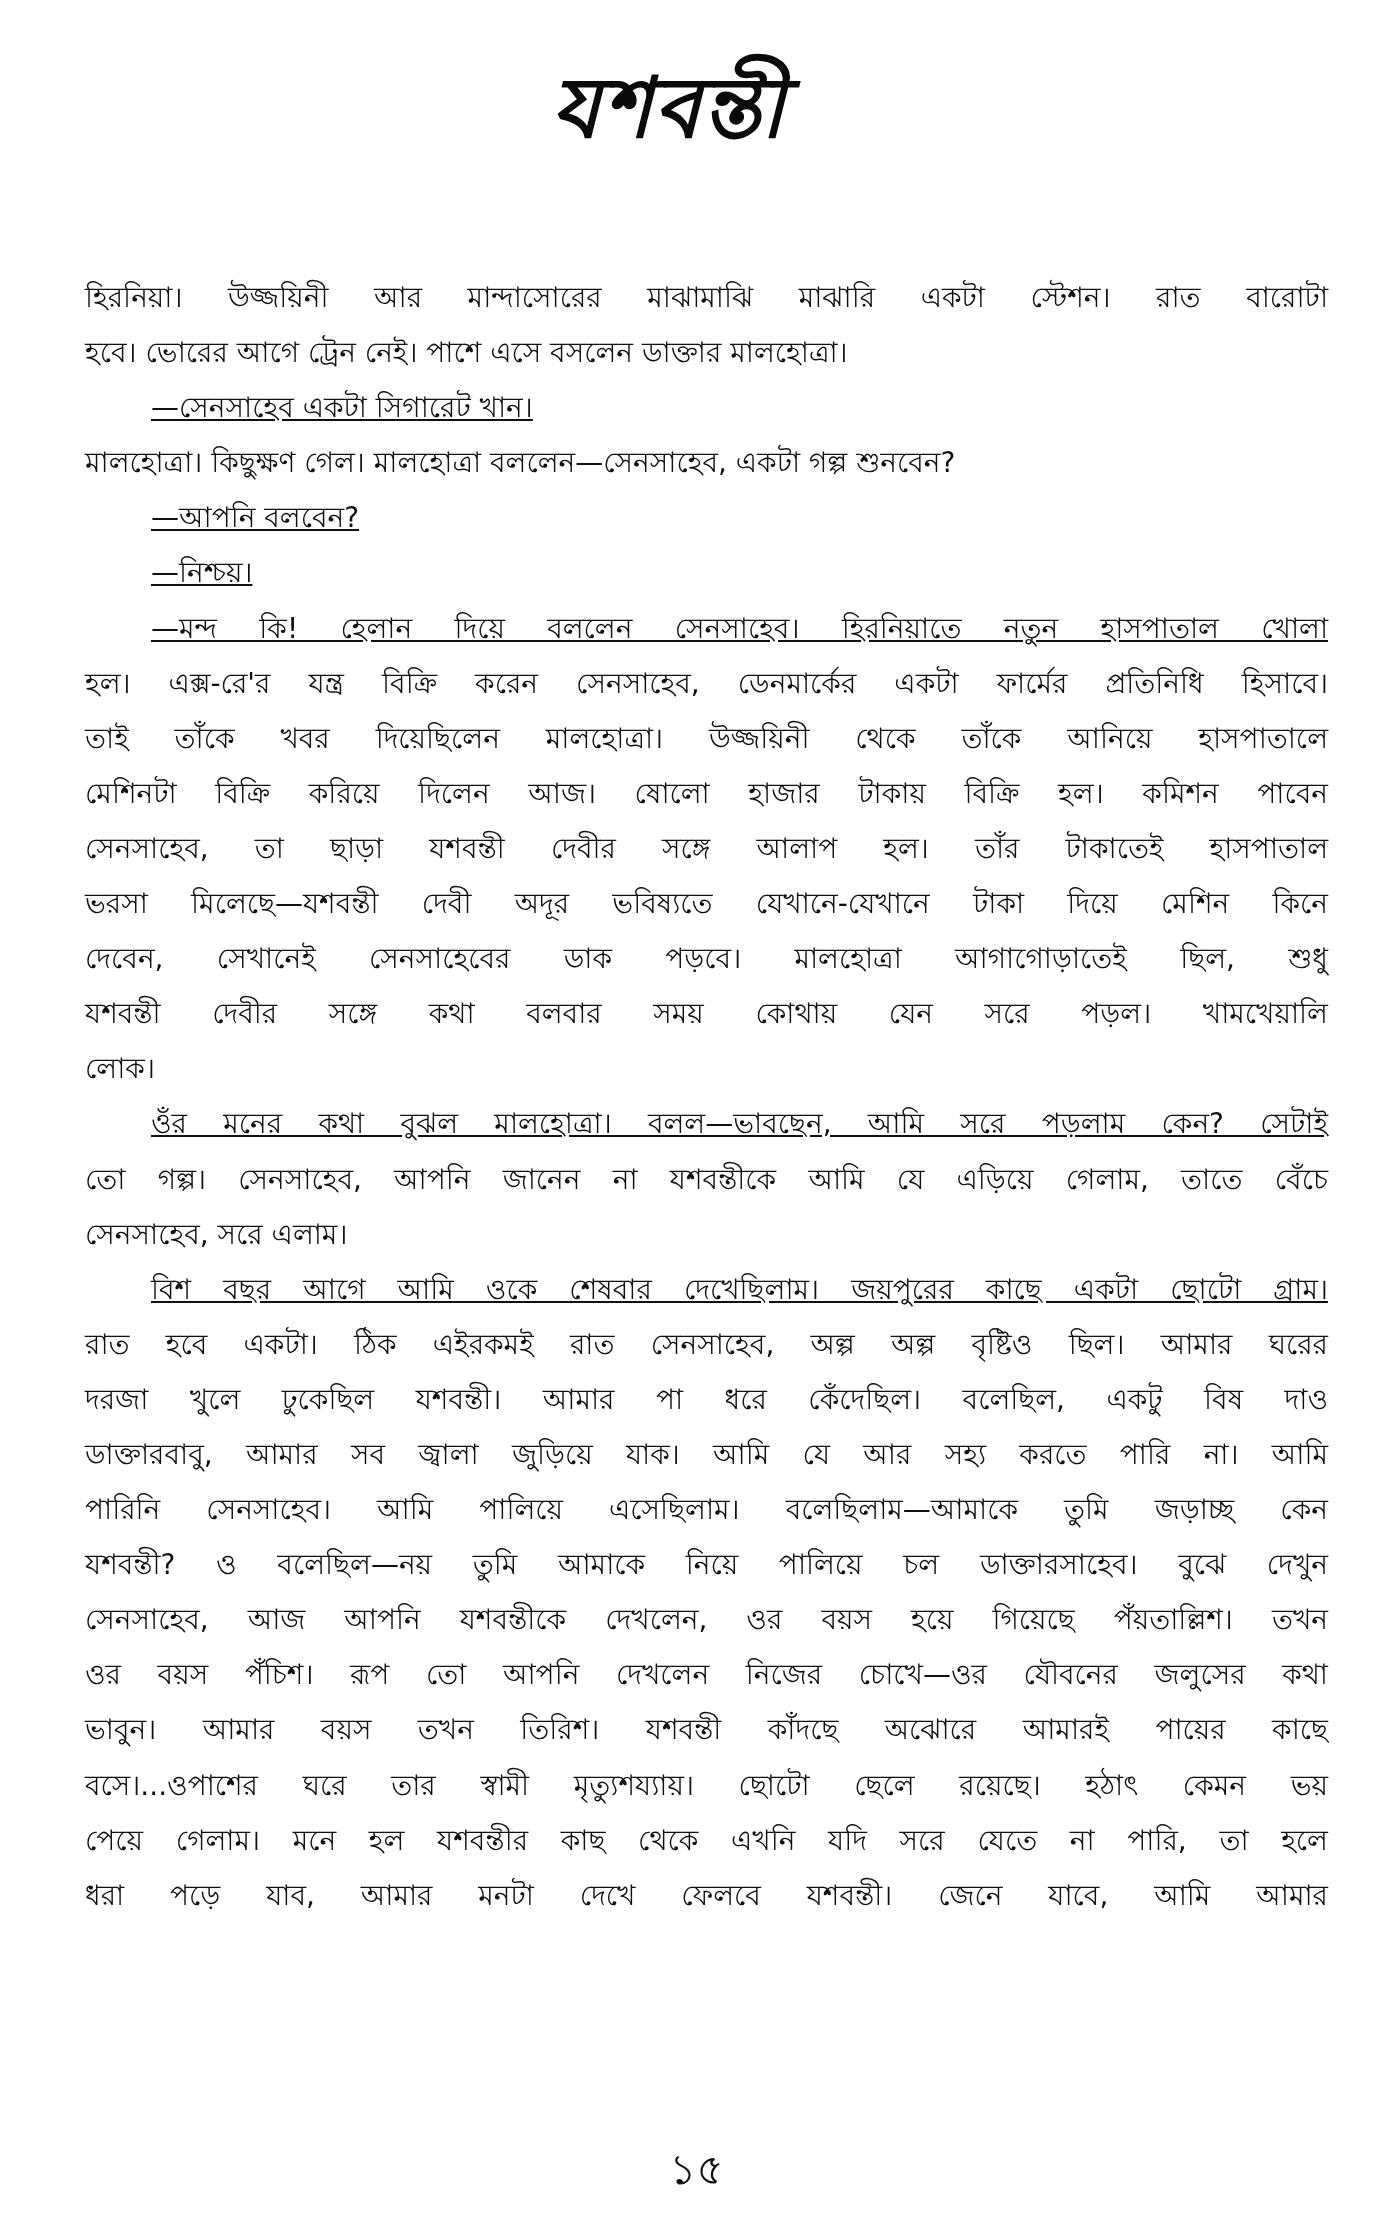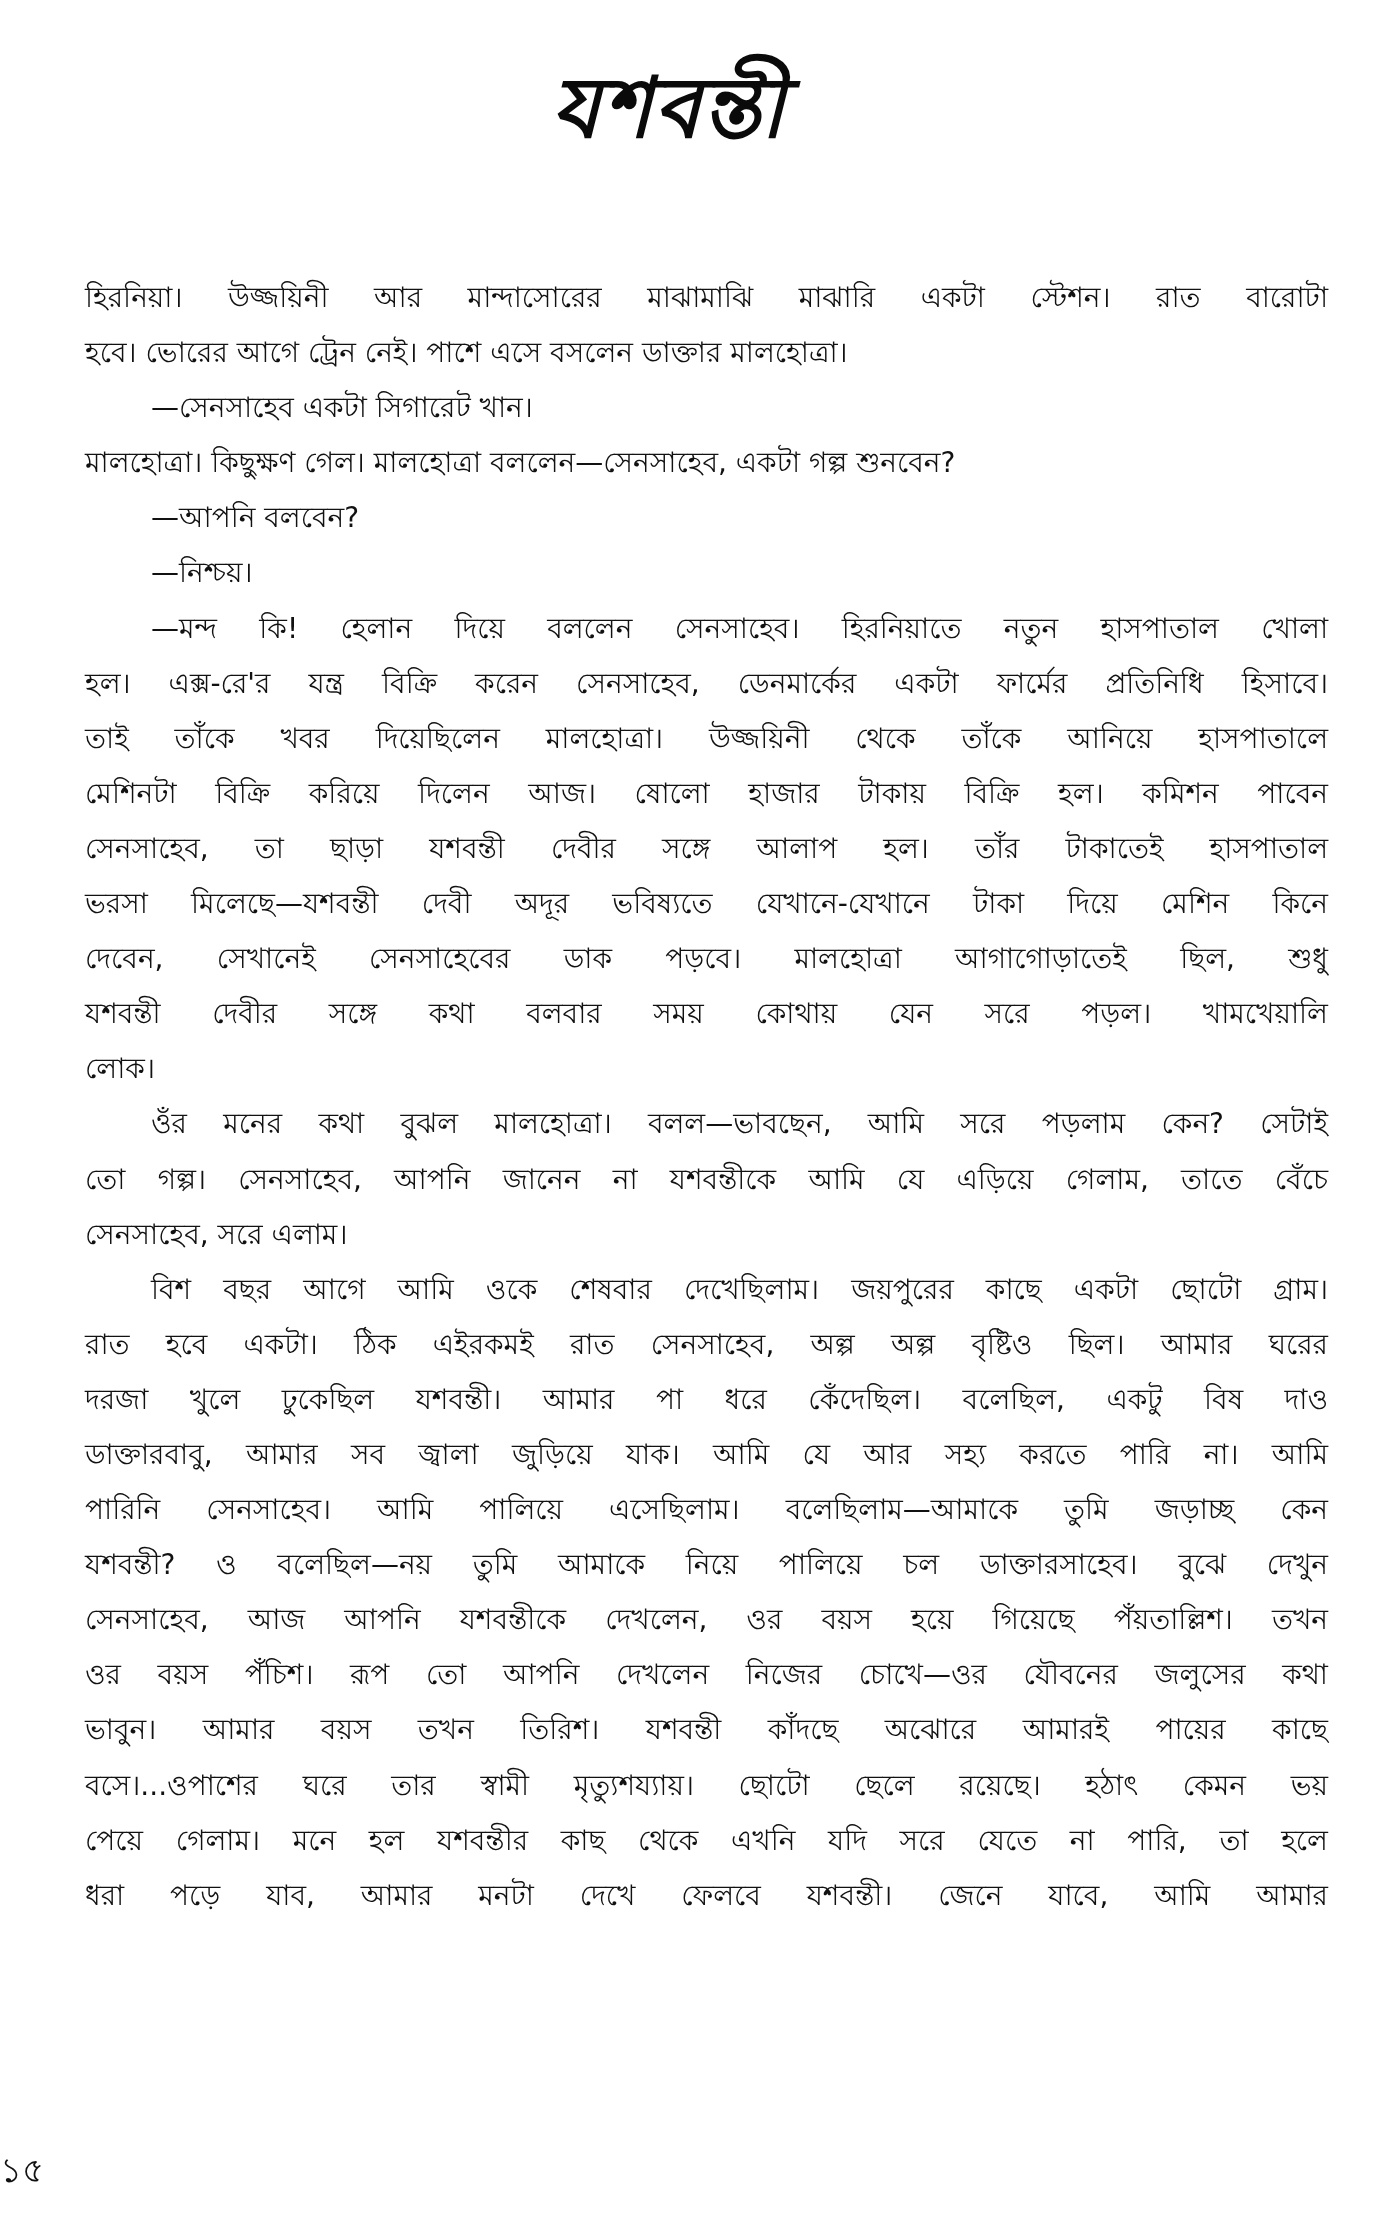--- a/index.html
+++ b/index.html
@@ -47,28 +47,29 @@
     white-space: nowrap;
     text-align: justify;
     text-align-last: justify;
     overflow: visible;
   }
   .line.last {
     text-align-last: left;
   }
   .line.indent {
     padding-left: 66px;
+    text-decoration: underline;
   }
   .page-number {
     position: absolute;
     left: 0;
     width: 1393px;
     top: 2145px;
-    text-align: left;
-    font-size: 34px;
+    text-align: center;
+    font-size: 42px;
     line-height: 50px;
   }
 </style>
 </head>
 <body>
 
 <div class="page">
   <div class="title">যশবন্তী</div>
 
   <div class="body-text" id="body-text">

